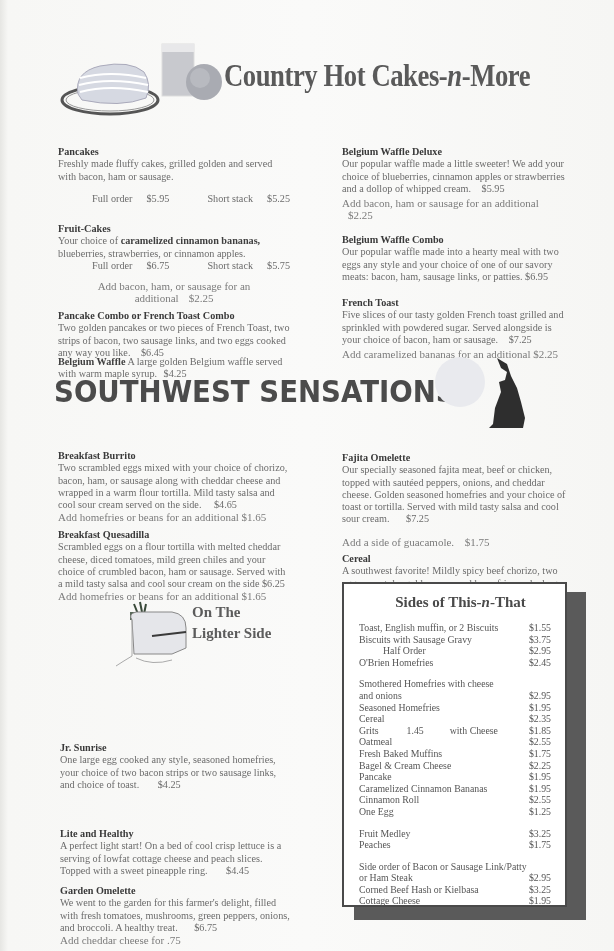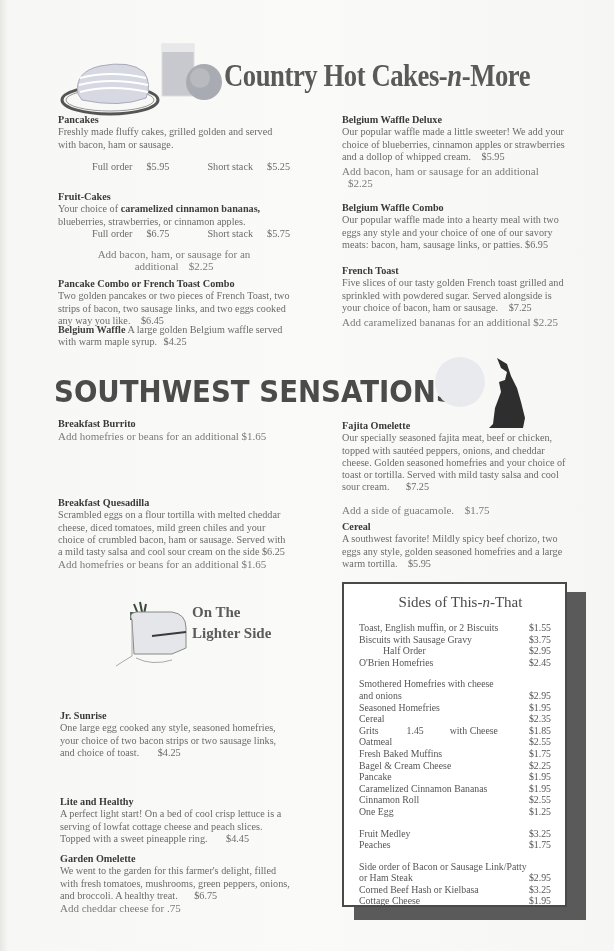--- a/index.html
+++ b/index.html
@@ -6,30 +6,30 @@
   body { width:614px; height:951px; background:#f2f2f0; position:relative; overflow:hidden;
          font-family:"Liberation Serif", "DejaVu Serif", serif; color:#3d3d3d; }
   .page { position:absolute; left:0; top:0; width:614px; height:951px;
           background:linear-gradient(to right,#e6e6e3 0px,#f7f7f5 8px,#fafaf9 50%,#f6f6f4 100%); }
   .abs { position:absolute; }
   .title1 { left:224px; top:58px; font-size:31px; font-weight:bold; color:#5a5a5a; letter-spacing:-0.5px;
             transform:scaleX(0.86); transform-origin:left top; white-space:nowrap; }
   .title1 i { font-style:italic; }
   .title2 { left:54px; top:374px; font-family:"DejaVu Sans", sans-serif; font-size:30px; font-weight:bold;
             color:#4b4b4b; letter-spacing:0px; transform:scaleX(0.92); transform-origin:left top; white-space:nowrap; }
-  .item { position:absolute; font-size:10.2px; line-height:12.3px; color:#4a4a4a; }
+  .item { position:absolute; font-size:10.2px; line-height:12.3px; color:#4a4a4a;margin-top:32px; }
   .item .nm { font-weight:bold; color:#3a3a3a; }
   .item .desc { color:#6b6b6b; }
   .item .desc b { color:#3f3f3f; }
   .note { color:#7b7b7b; font-size:11px; }
   .row { display:flex;justify-content:space-between; }
   .lighter { left:192px; top:602px; font-size:15px; font-weight:bold; color:#5c5c5c; text-align:left; line-height:21px; }
   .sides-shadow { left:354px; top:592px; width:232px; height:328px; background:#5a5a5a; }
   .sides-box { left:342px; top:582px; width:225px; height:325px; background:#fff; border:2px solid #4a4a4a; box-sizing:border-box; }
-  .sides-title { position:absolute; left:12px; right:0; top:10px; text-align:center; font-size:15px; font-weight:normal; color:#4a4a4a; }
+  .sides-title { position:absolute; left:12px; right:0; top:10px; text-align:center; font-size:15px; font-weight:bold; color:#4a4a4a; }
   .sides-title i { font-style:italic; }
   .sides-list { position:absolute; left:15px; right:14px; top:38px; font-size:9.8px; line-height:11.6px; color:#555; }
   .srow { display:flex; justify-content:space-between; }
   .gap { height:10px; }
   svg { display:block; }
 </style>
 </head>
 <body>
 
 <div class="page">
@@ -112,20 +112,21 @@
       </svg>
   </div>
   <div class="abs" style="left:487px;top:358px;">
     <svg width="40" height="72" viewBox="0 0 40 72">
       <path d="M10 0 L14 10 L20 14 L18 22 L12 24 L14 34 L8 50 L6 66 L2 70 L36 70 L38 60 L34 44 L30 30 L24 18 L20 6 Z" fill="#2e2e2e"></path>
     </svg>
   </div>
 
   <div class="item" style="left:58px;top:418px;width:232px;">
     <div class="nm">Breakfast Burrito</div>
+    <div class="desc"><span>Two scrambled eggs mixed with your choice of chorizo, bacon, ham, or sausage along with cheddar cheese and wrapped in a warm flour tortilla. Mild tasty salsa and cool sour cream served on the side.</span> <span style="margin-left:10px;">$4.65</span></div>
     <div class="note">Add homefries or beans for an additional $1.65</div>
   </div>
 
   <div class="item" style="left:58px;top:497px;width:232px;">
     <div class="nm">Breakfast Quesadilla</div>
     <div class="desc"><span>Scrambled eggs on a flour tortilla with melted cheddar cheese, diced tomatoes, mild green chiles and your choice of crumbled bacon, ham or sausage. Served with a mild tasty salsa and cool sour cream on the side</span> <span>$6.25</span></div>
     <div class="note">Add homefries or beans for an additional $1.65</div>
   </div>
 
   <div class="item" style="left:342px;top:420px;width:228px;">

